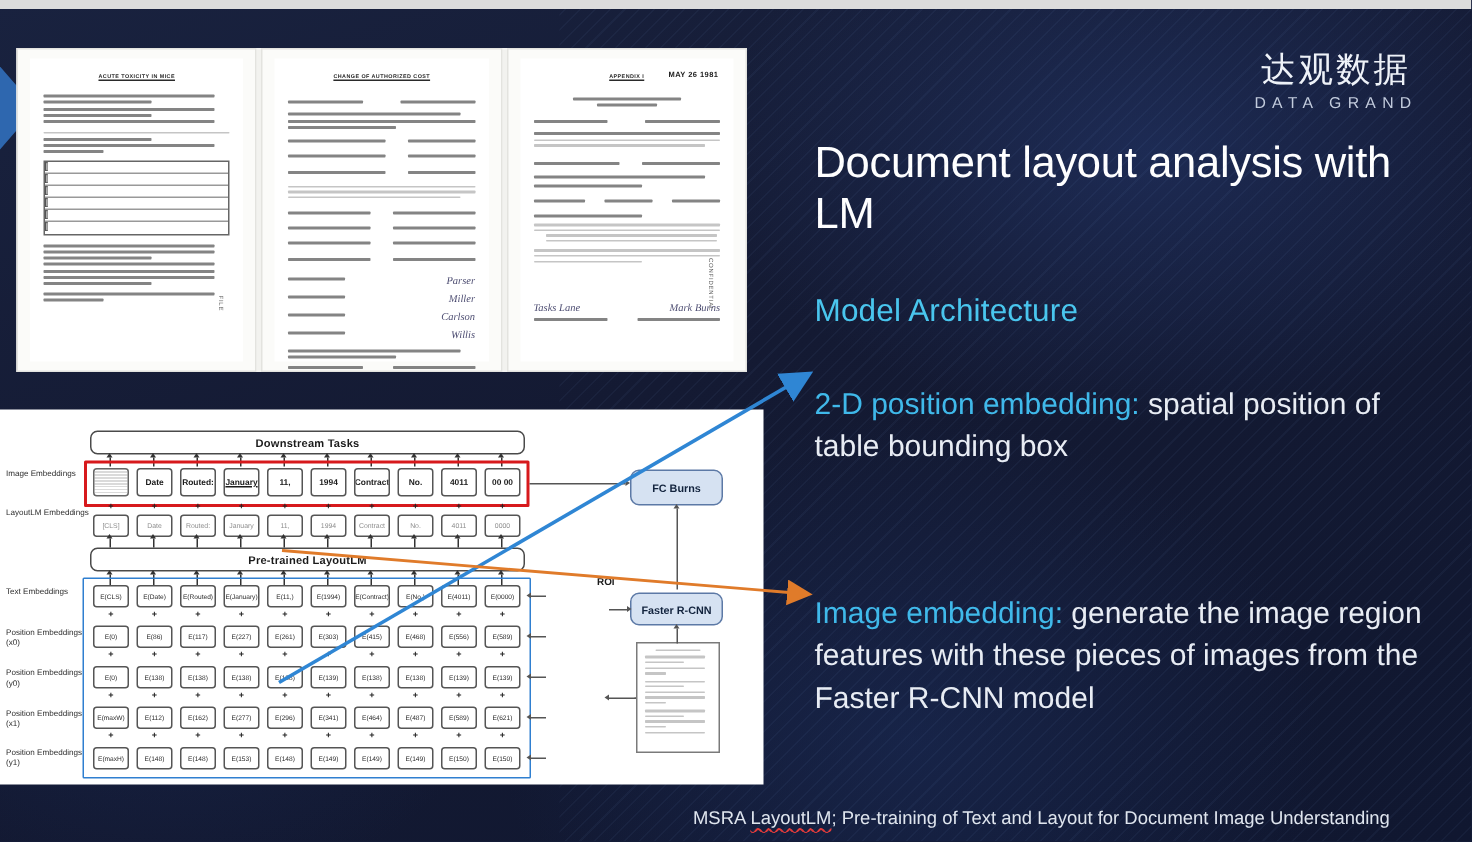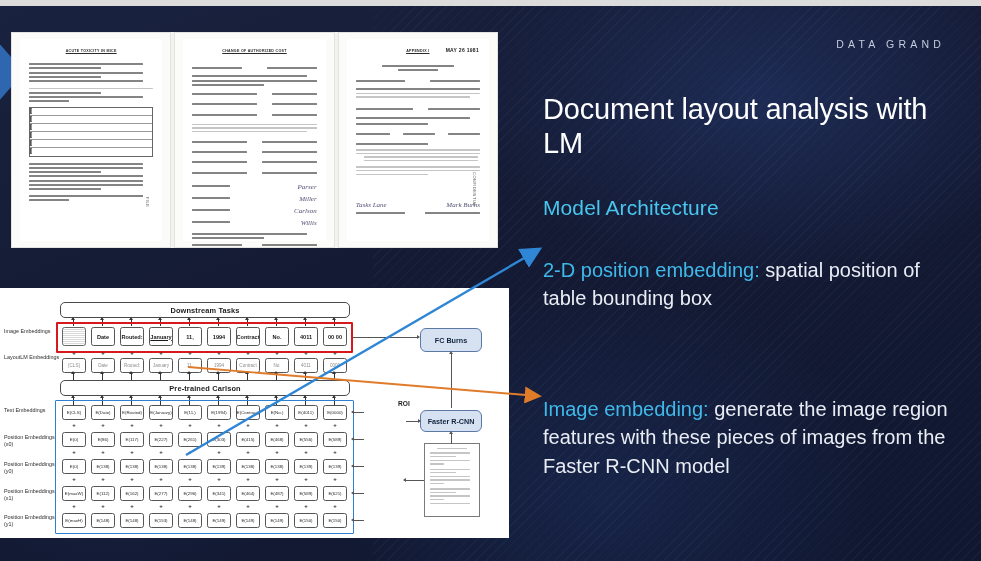--- a/index.html
+++ b/index.html
@@ -96,21 +96,21 @@
     writing-mode: vertical-rl; letter-spacing:.5px; opacity:.8;
   }
 
   .docs-caption {
     position: absolute; left: 30px; top: 253px; z-index: 10;
     font-size: 12.5px; color: #d8dfe9; letter-spacing: .1px;
   }
 
   
   .arch {
-    position: absolute; left: 0; top: 288px; width: 509px; height: 250px;
+    position: absolute; left: 0; top: 273px; width: 509px; height: 250px;
     background: #ffffff; z-index: 8; overflow: hidden;
   }
   .arch-inner { position: absolute; inset: 0; }
 
   .rowlabel {
     position: absolute; font-size: 5.4px; color: #2d2d2d; line-height: 1.35;
     width: 58px; text-align: left; left: 4px;
   }
 
   .bar {
@@ -225,20 +225,21 @@
 </style>
 </head>
 <body>
 
 <div id="slide">
 
   <div class="topbar"></div>
   <div class="left-deco"></div>
 
   <div class="logo">
+    <div class="logo-cn">达观数据</div>
     <div class="logo-en">DATA GRAND</div>
   </div>
 
   <div class="docs-strip">
 
     <div class="doc-thumb">
       <div class="doc-page">
         <div class="doc-title">ACUTE TOXICITY IN MICE</div>
         <div class="doc-body">
           <div class="dl long"></div>
@@ -424,21 +425,21 @@
       <div class="rowlabel" style="top:40px">Image Embeddings</div>
       <div class="rowlabel" style="top:66px">LayoutLM Embeddings</div>
       <div class="rowlabel" style="top:119px">Text Embeddings</div>
       <div class="rowlabel" style="top:146px">Position Embeddings (x0)</div>
       <div class="rowlabel" style="top:173px">Position Embeddings (y0)</div>
       <div class="rowlabel" style="top:200px">Position Embeddings (x1)</div>
       <div class="rowlabel" style="top:226px">Position Embeddings (y1)</div>
 
       <div class="bar" style="left:60px; top:14px; width:290px; height:16px;">Downstream Tasks</div>
 
-      <div class="bar" style="left:60px; top:92px; width:290px; height:16px;">Pre-trained Carlson</div>
+      <div class="bar" style="left:60px; top:92px; width:290px; height:16px;">Pre-trained LayoutLM</div>
 
       <div class="uarrow" style="left:73px;  top:32px; height:6px;"></div>
       <div class="uarrow" style="left:102px; top:32px; height:6px;"></div>
       <div class="uarrow" style="left:131px; top:32px; height:6px;"></div>
       <div class="uarrow" style="left:160px; top:32px; height:6px;"></div>
       <div class="uarrow" style="left:189px; top:32px; height:6px;"></div>
       <div class="uarrow" style="left:218px; top:32px; height:6px;"></div>
       <div class="uarrow" style="left:247px; top:32px; height:6px;"></div>
       <div class="uarrow" style="left:276px; top:32px; height:6px;"></div>
       <div class="uarrow" style="left:305px; top:32px; height:6px;"></div>
@@ -658,14 +659,17 @@
   <div class="subtitle">Model Architecture</div>
 
   <div class="para p1">
     <span class="lead">2-D position embedding:</span><span> spatial position of table bounding box</span>
   </div>
 
   <div class="para p2">
     <span class="lead">Image embedding:</span><span> generate the image region features with these pieces of images from the Faster R-CNN model</span>
   </div>
 
+  <div class="footer">
+    <span>MSRA </span><span class="spellerr">LayoutLM</span><span>; Pre-training of Text and Layout for Document Image Understanding</span>
+  </div>
 
 </div>
 
 </body></html>

